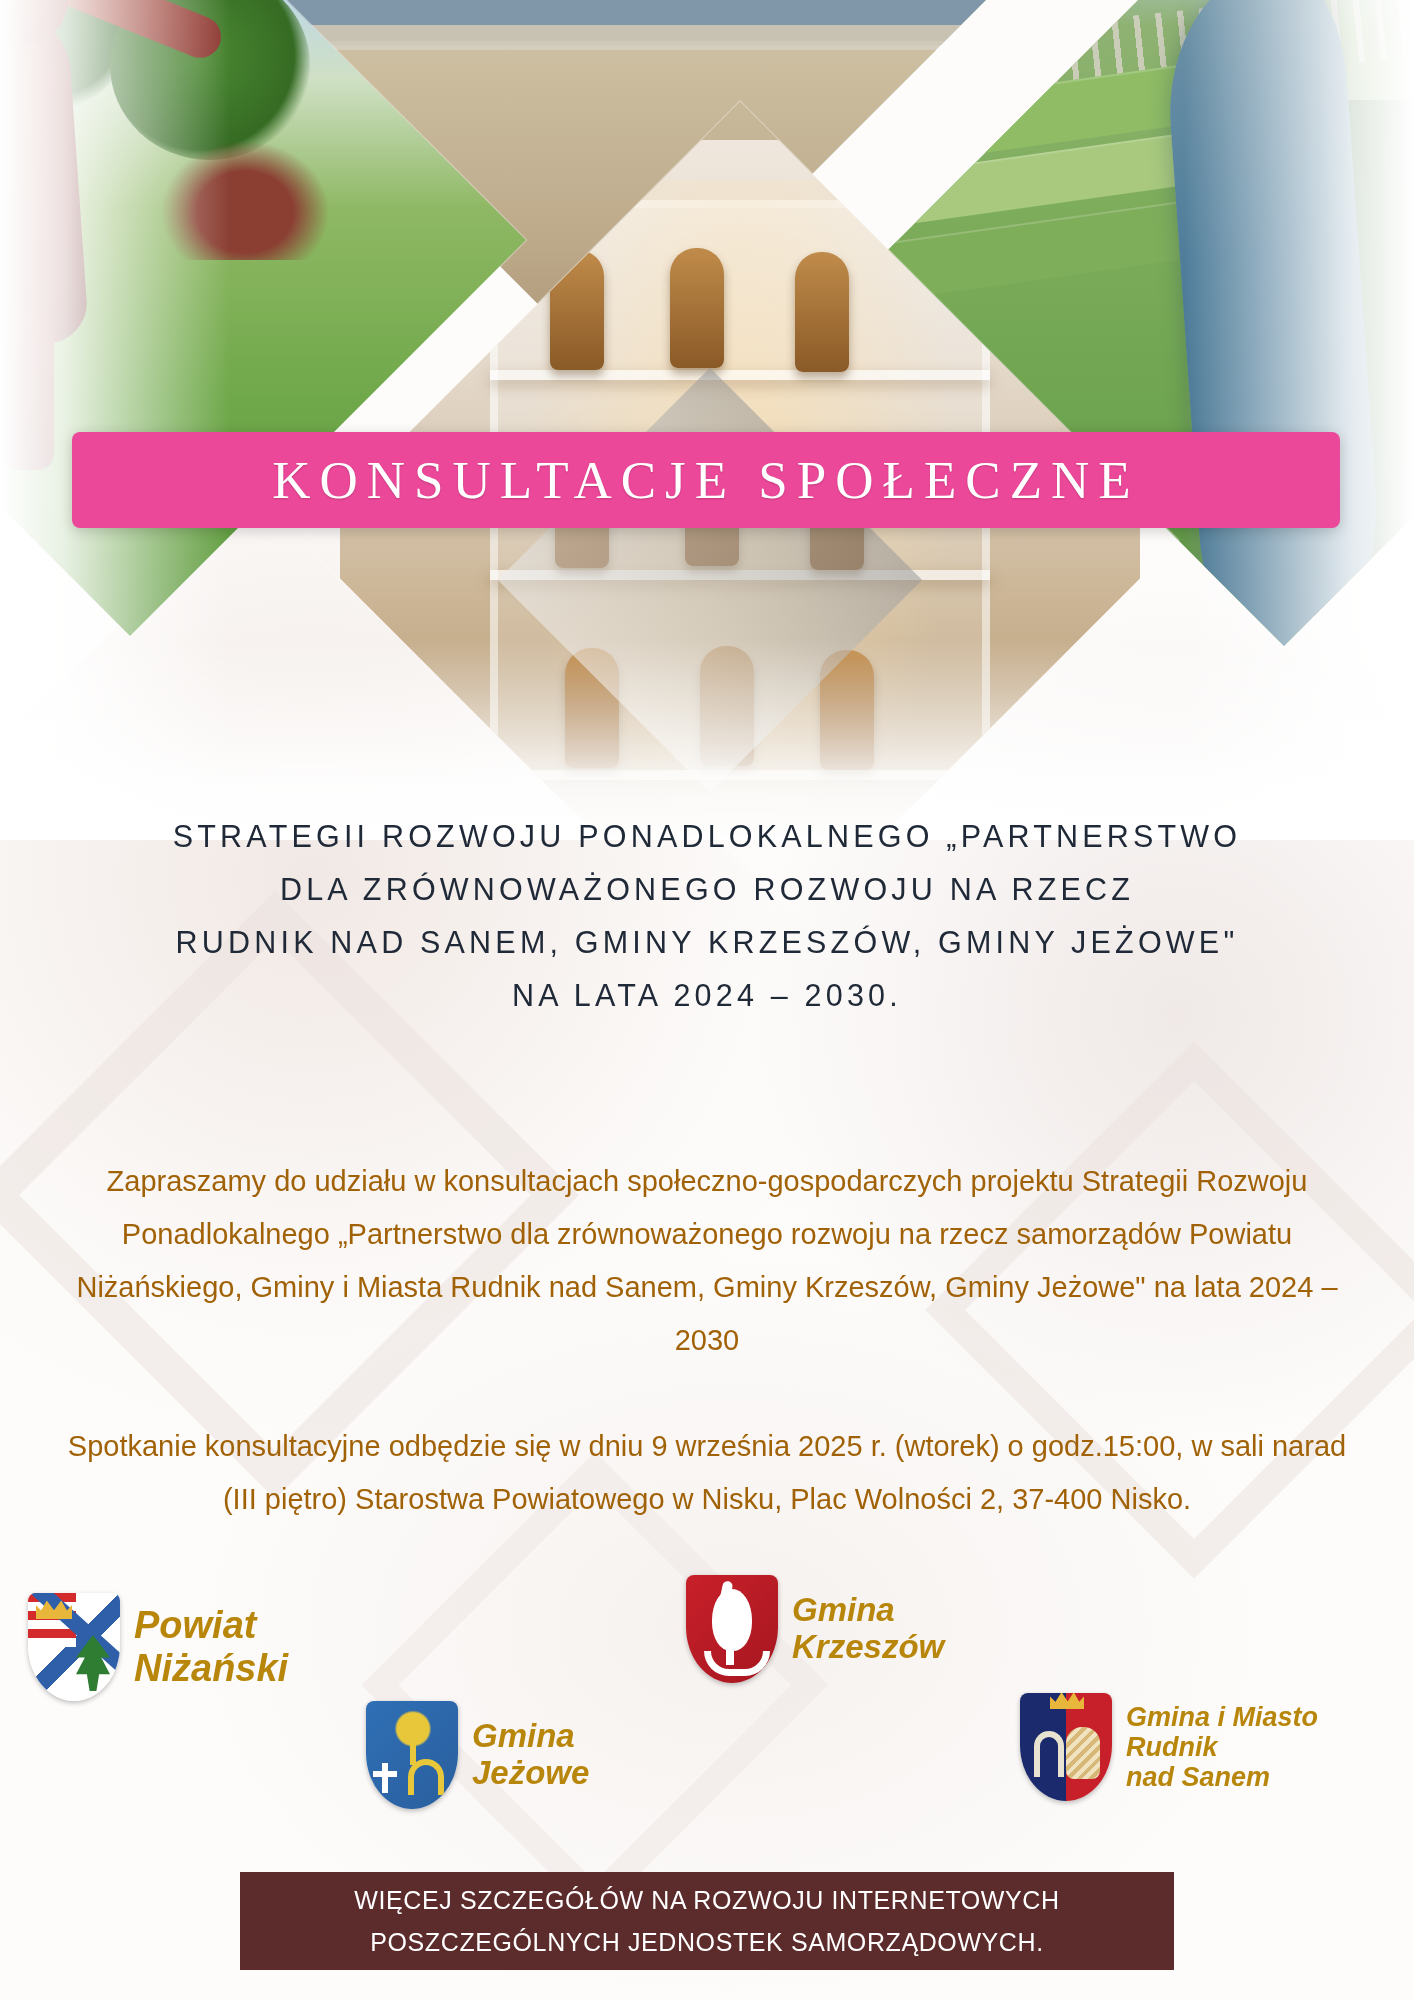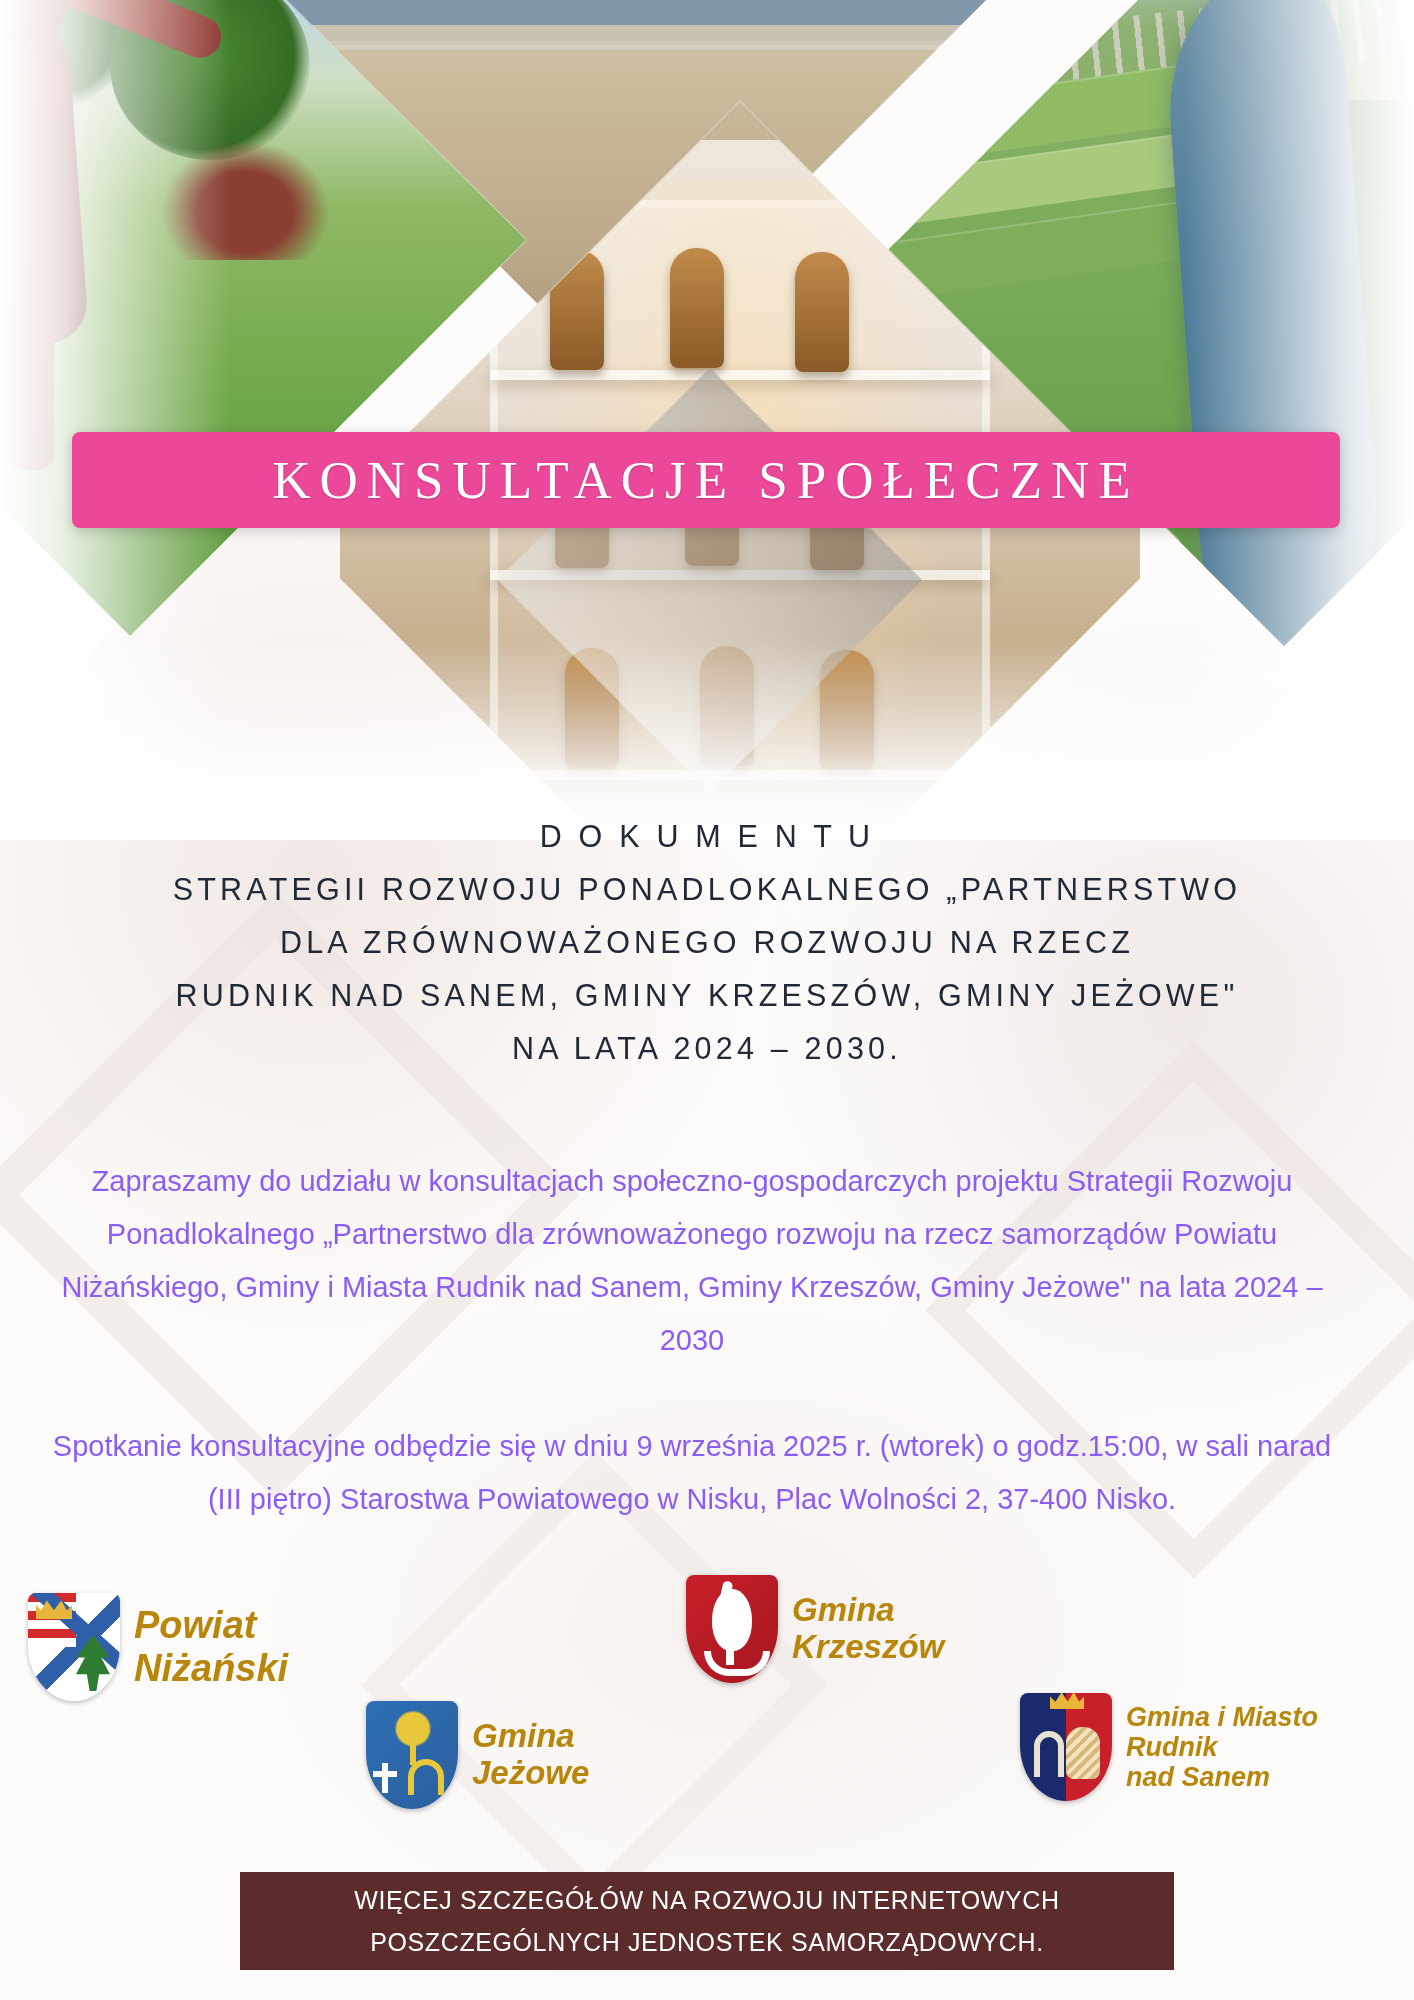--- a/index.html
+++ b/index.html
@@ -257,24 +257,24 @@
     font-size: 30.5px;
     line-height: 53px;
     letter-spacing: 4.2px;
     font-weight: 400;
   }
   .headline .line { white-space: nowrap; }
 
   
   .para {
     position: absolute;
-    left: 45px;
+    left: 60px;
     width: 1294px;
     text-align: center;
-    color: #8b5cf6;
+    color: #a16207;
     font-size: 29px;
     line-height: 53px;
   }
   .para-1 { top: 1155px; }
   .para-2 { top: 1420px; }
 
   
   .logos {
     position: absolute;
     left: 0; top: 1575px;
@@ -462,21 +462,20 @@
     <div class="mosaic-fade-left"></div>
     <div class="mosaic-fade-right"></div>
     <div class="mosaic-fade-bottom"></div>
   </div>
 
   <div class="banner">
     <div class="banner-text">KONSULTACJE SPOŁECZNE</div>
   </div>
 
   <div class="headline">
-    <div class="line">D O K U M E N T U</div>
     <div class="line">STRATEGII ROZWOJU PONADLOKALNEGO „PARTNERSTWO</div>
     <div class="line">DLA ZRÓWNOWAŻONEGO ROZWOJU NA RZECZ</div>
     <div class="line">RUDNIK NAD SANEM, GMINY KRZESZÓW, GMINY JEŻOWE"</div>
     <div class="line">NA LATA 2024 – 2030.</div>
   </div>
 
   <div class="para para-1">Zapraszamy do udziału w konsultacjach społeczno-gospodarczych projektu Strategii Rozwoju Ponadlokalnego „Partnerstwo dla zrównoważonego rozwoju na rzecz samorządów Powiatu Niżańskiego, Gminy i Miasta Rudnik nad Sanem, Gminy Krzeszów, Gminy Jeżowe" na lata 2024 – 2030</div>
   <div class="para para-2">Spotkanie konsultacyjne odbędzie się w dniu 9 września 2025 r. (wtorek) o godz.15:00, w sali narad (III piętro) Starostwa Powiatowego w Nisku, Plac Wolności 2, 37-400 Nisko.</div>
 
   <div class="logos">

